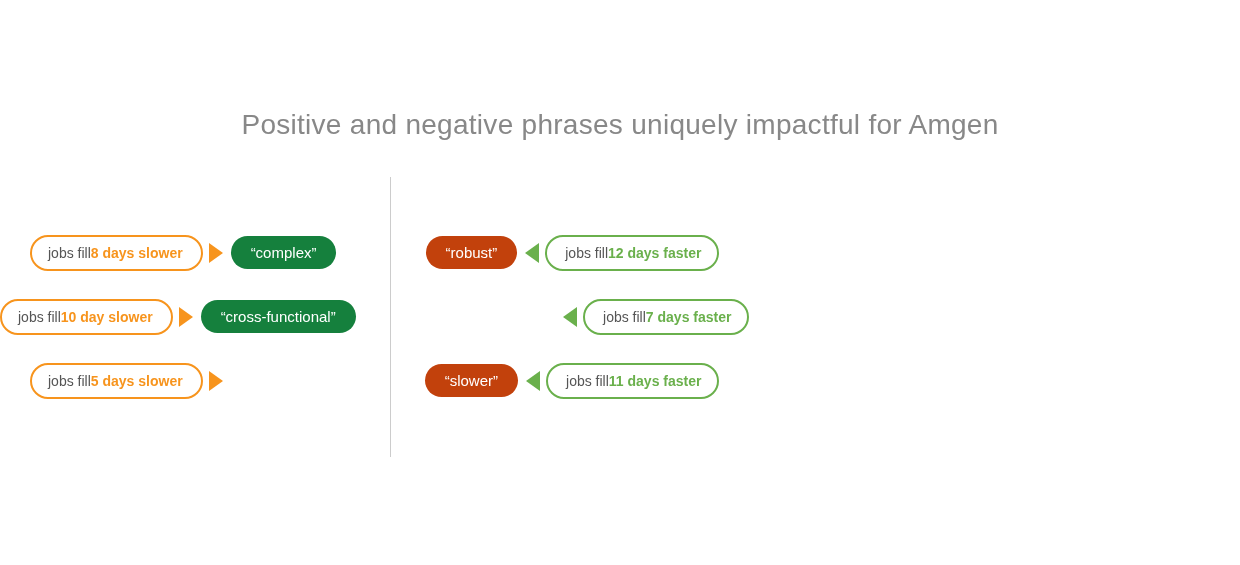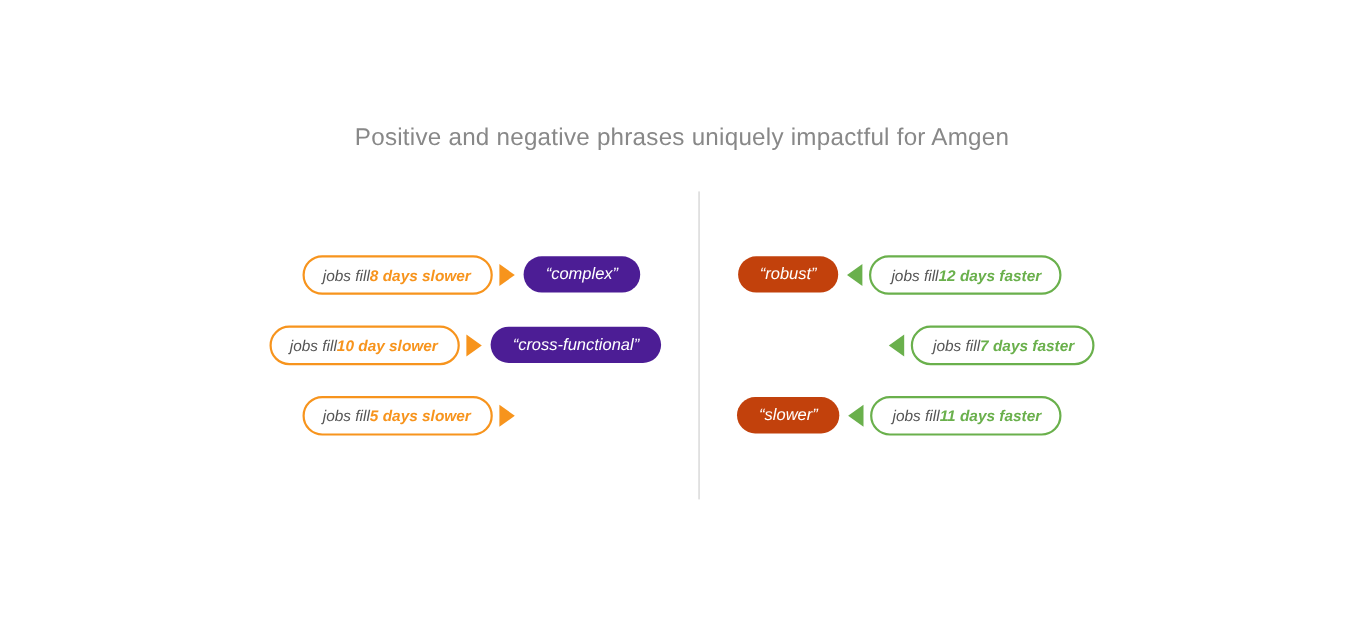--- a/index.html
+++ b/index.html
@@ -10,35 +10,34 @@
       height: 565px;
       display: flex;
       flex-direction: column;
       align-items: center;
       justify-content: center;
       overflow: hidden;
     }
 
     .title {
       color: #888;
-      font-size: 22px;
+      font-size: 28px;
       font-weight: 300;
       text-align: center;
       margin-bottom: 36px;
       letter-spacing: 0.01em;
     }
 
     .main-content {
       display: flex;
       flex-direction: row;
       align-items: center;
-      justify-content: center;
+      justify-content: flex-start;
       gap: 4px;
       width: 100%;
-      font-style: italic;
     }
 
     .left-side, .right-side {
       display: flex;
       flex-direction: column;
       gap: 28px;
       align-items: flex-end;
     }
     .left-side { align-items: flex-start; }
     .right-side { align-items: flex-end; }
@@ -93,21 +92,21 @@
       height: 0;
       border-top: 10px solid transparent;
       border-bottom: 10px solid transparent;
       border-right: 14px solid #6ab04c;
       margin-right: -2px;
       flex-shrink: 0;
     }
 
     
     .keyword-badge-negative {
-      background: #4c1d95;
+      background: #15803d;
       color: #fff;
       border-radius: 20px;
       padding: 8px 20px;
       font-size: 15px;
       font-weight: 500;
       white-space: nowrap;
     }
 
     
     .keyword-badge-positive {

